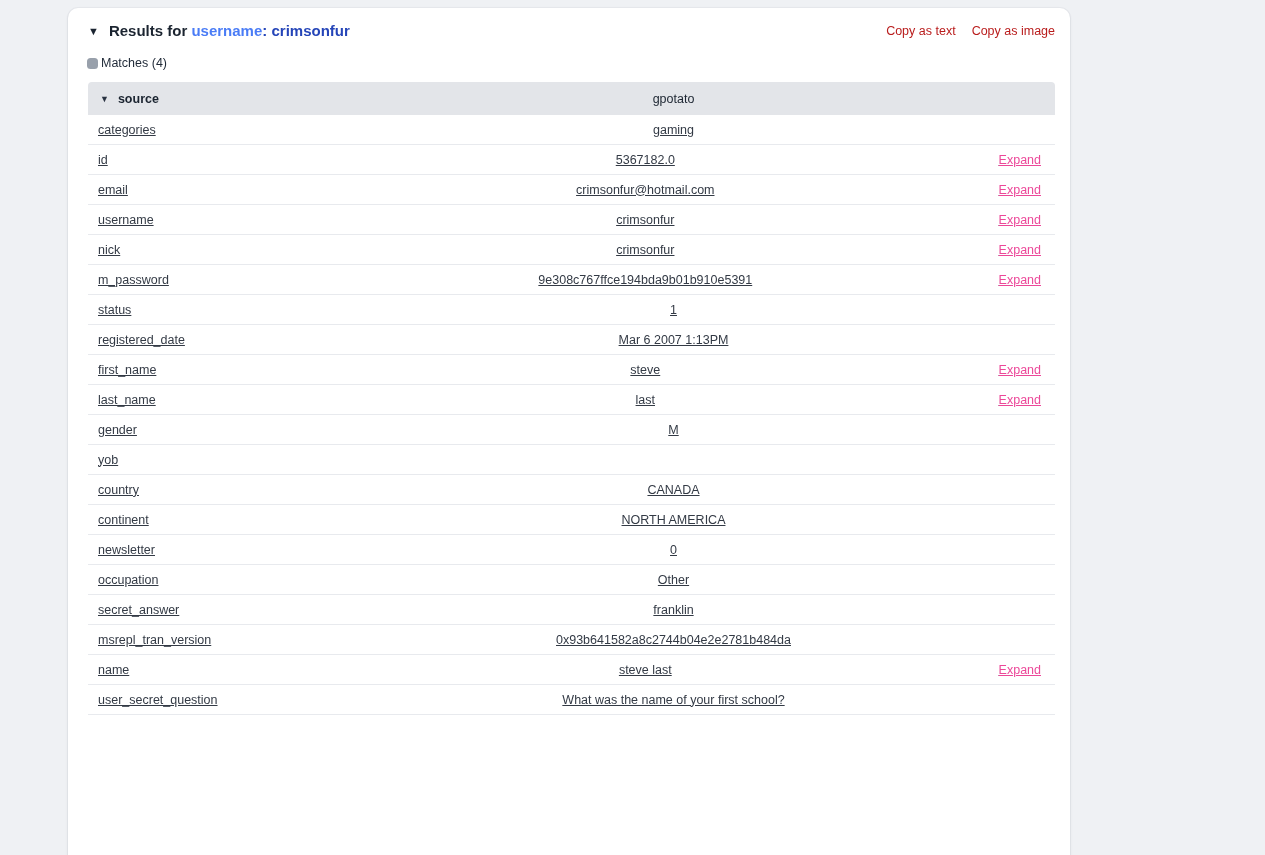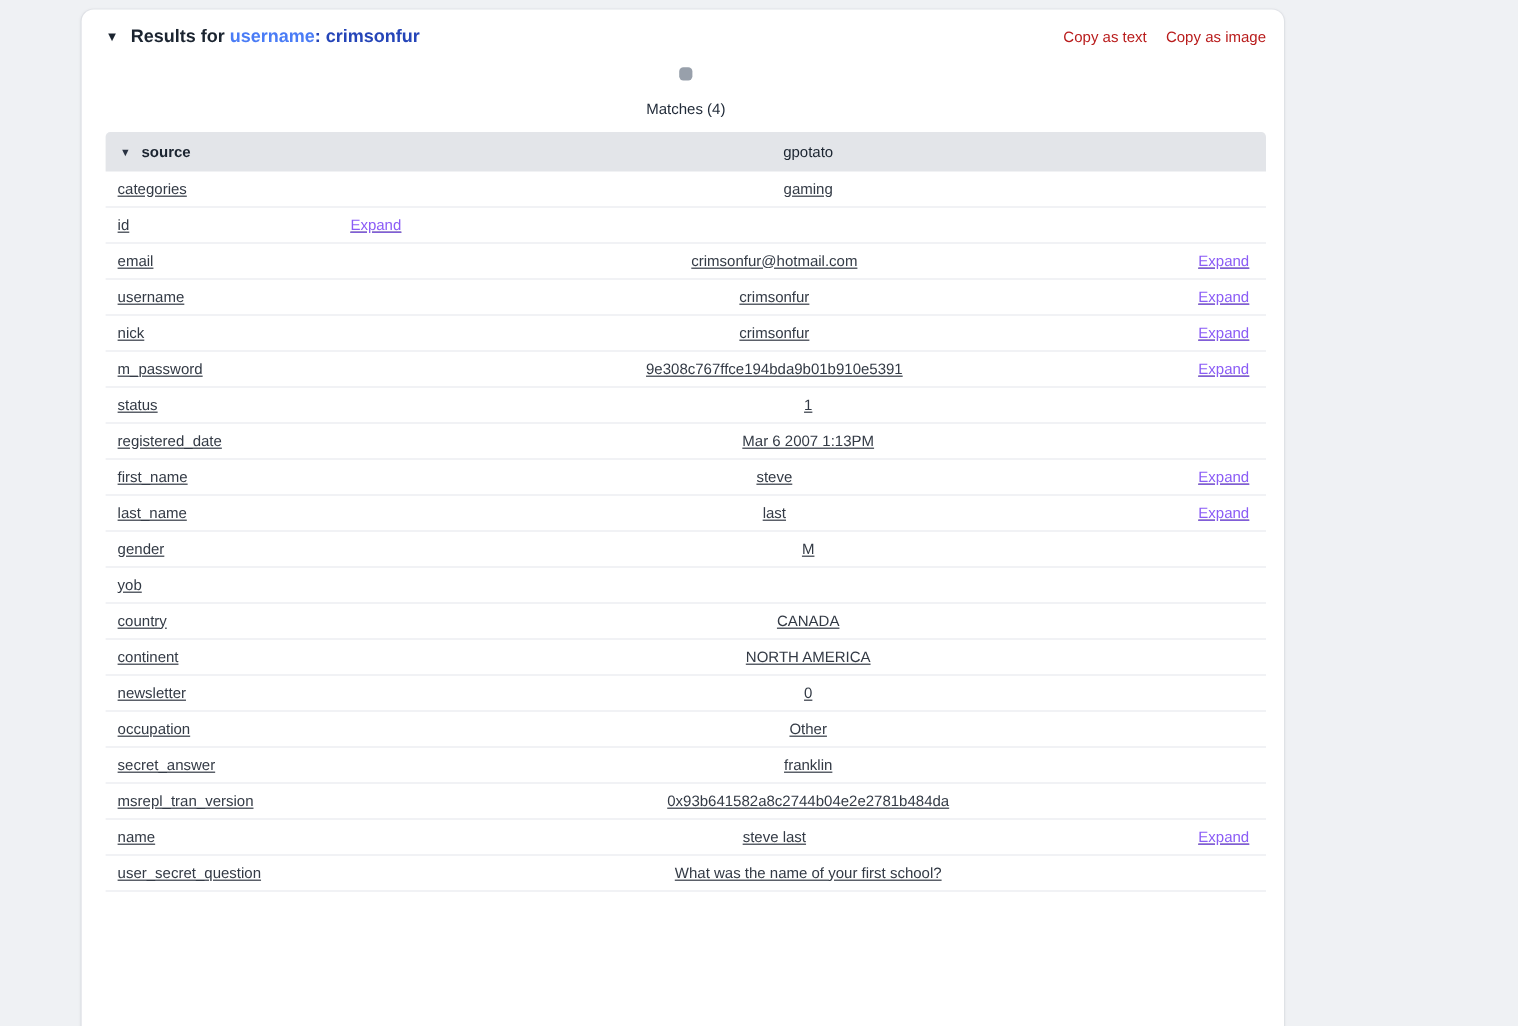--- a/index.html
+++ b/index.html
@@ -52,25 +52,24 @@
   }
   .copy-link {
     font-size: 12.5px;
     color: #b91c1c;
     text-decoration: none;
     cursor: pointer;
   }
   .matches-line {
     display: flex;
     align-items: center;
-    gap: 17px;
+    gap: 3px;
     margin-top: 15px;
     font-size: 12.5px;
     color: #1f2937;
-    flex-direction: column;
   }
   .matches-dot {
     width: 11px;
     height: 11px;
     border-radius: 3.5px;
     background: #98a0ab;
     margin-left: -1px;
   }
   .results-table {
     margin-top: 12px;
@@ -115,21 +114,21 @@
     align-items: center;
     height: 30px;
     box-sizing: border-box;
     border-bottom: 1px solid #e8eaee;
     font-size: 12.5px;
     color: #333a45;
     text-decoration: underline;
   }
   .expand-link {
     font-size: 12.5px;
-    color: #8b5cf6;
+    color: #ec4899;
     text-decoration: underline;
     cursor: pointer;
     margin-right: 14px;
     flex-shrink: 0;
   }
 </style>
 </head>
 <body>
 
 <div class="card">
@@ -160,20 +159,21 @@
     </div>
     <div>
   <div class="data-row">
     <div class="cell-label">categories</div>
     <div class="cell-value">gaming</div>
 
   </div>
 
   <div class="data-row">
     <div class="cell-label">id</div>
+    <div class="cell-value">5367182.0</div>
     <a class="expand-link">Expand</a>
   </div>
 
   <div class="data-row">
     <div class="cell-label">email</div>
     <div class="cell-value">crimsonfur@hotmail.com</div>
     <a class="expand-link">Expand</a>
   </div>
 
   <div class="data-row">

